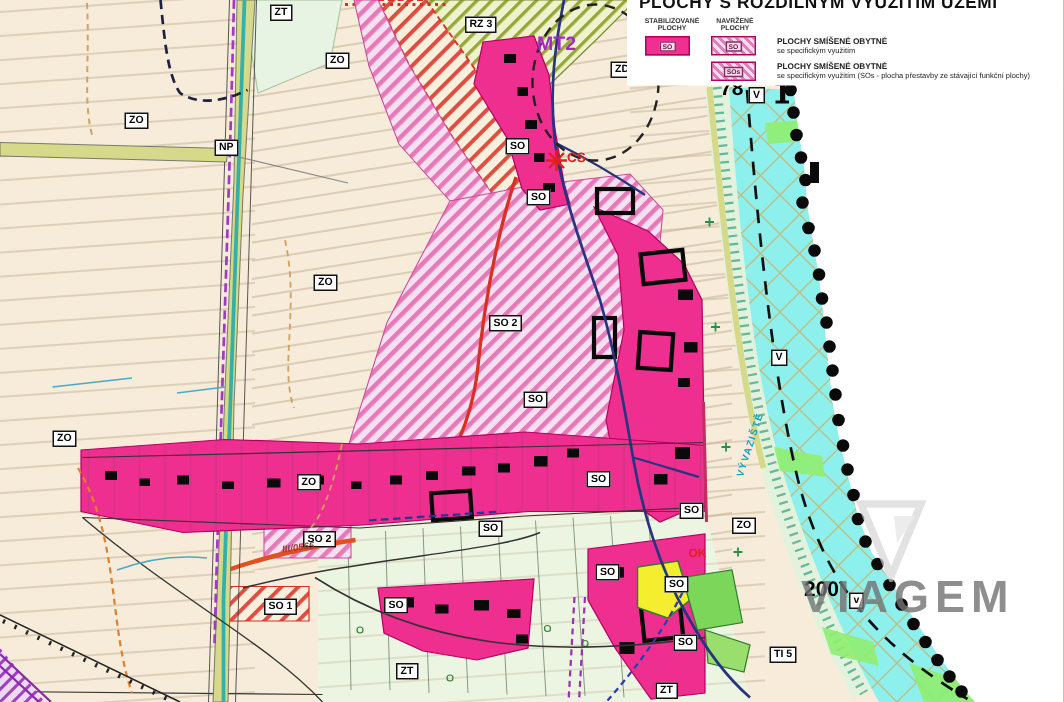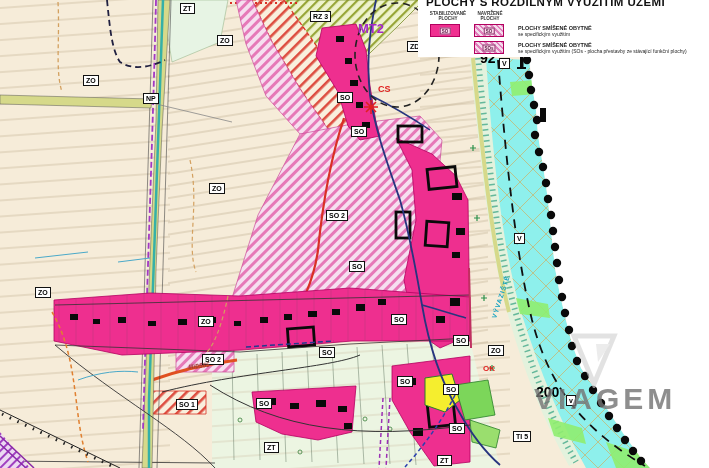--- a/index.html
+++ b/index.html
@@ -319,25 +319,25 @@
 <div class="map-label" style="left:449px;top:423px">SO</div>
 <div class="map-label" style="left:488px;top:345px">ZO</div>
 <div class="map-label" style="left:264px;top:442px">ZT</div>
 <div class="map-label" style="left:437px;top:455px">ZT</div>
 <div class="map-label" style="left:513px;top:431px">TI 5</div>
 <div class="map-label" style="left:407px;top:41px">ZD</div>
 <div class="map-label" style="left:514px;top:233px">V</div>
 <div class="map-label" style="left:499px;top:58px">V</div>
 <div class="map-label" style="left:566px;top:395px">v</div>
 
-<div class="lbl-bold" style="left:480px;top:50px">92</div>
+<div class="lbl-bold" style="left:480px;top:50px">78</div>
 <div class="lbl-bold" style="left:536px;top:384px">200</div>
 <div class="lbl-purple" style="left:358px;top:21px">MT2</div>
-<div class="lbl-red" style="left:378px;top:84px">CS</div>
-<div class="lbl-red-sm" style="left:483px;top:364px">OK</div>
+<div class="lbl-red" style="left:378px;top:100px">CS</div>
+<div class="lbl-red-sm" style="left:459px;top:364px">OK</div>
 <div class="lbl-road" style="left:188px;top:362px">III/0565</div>
 <div class="lbl-river" style="left:497px;top:312px">VÝVAZIŠTĚ</div>
 
 <div id="legend">
   <div class="title">PLOCHY S ROZDÍLNÝM VYUŽITÍM ÚZEMÍ</div>
   <div class="colh" style="left:8px;top:11px;width:44px">STABILIZOVANÉ
 PLOCHY</div>
   <div class="colh" style="left:54px;top:11px;width:36px">NAVRŽENÉ
 PLOCHY</div>
 

